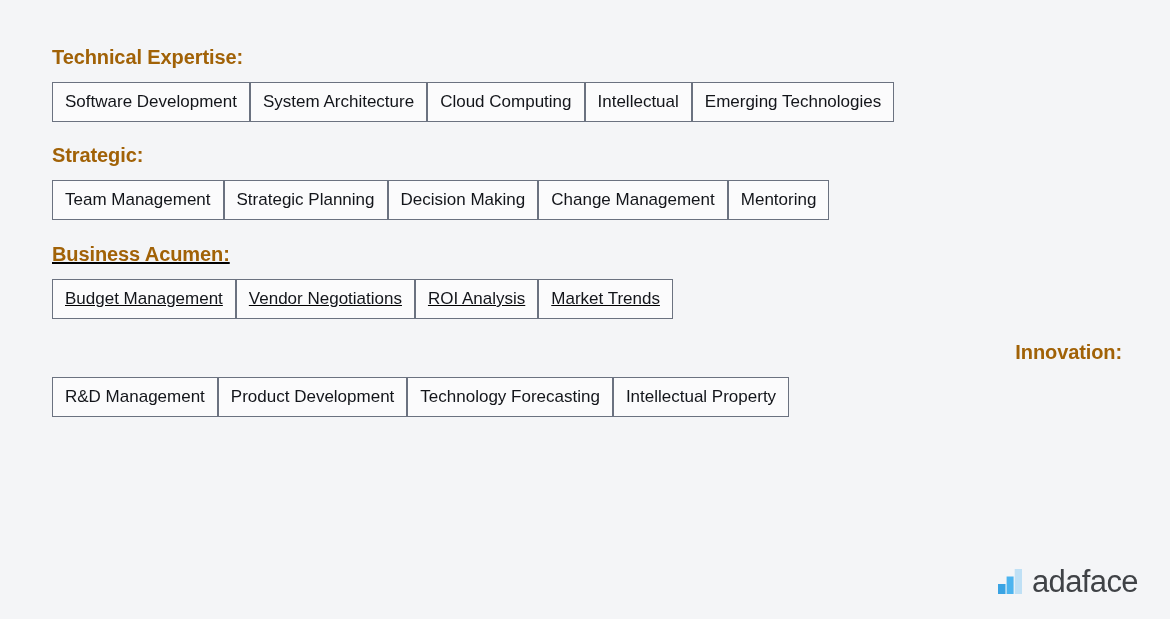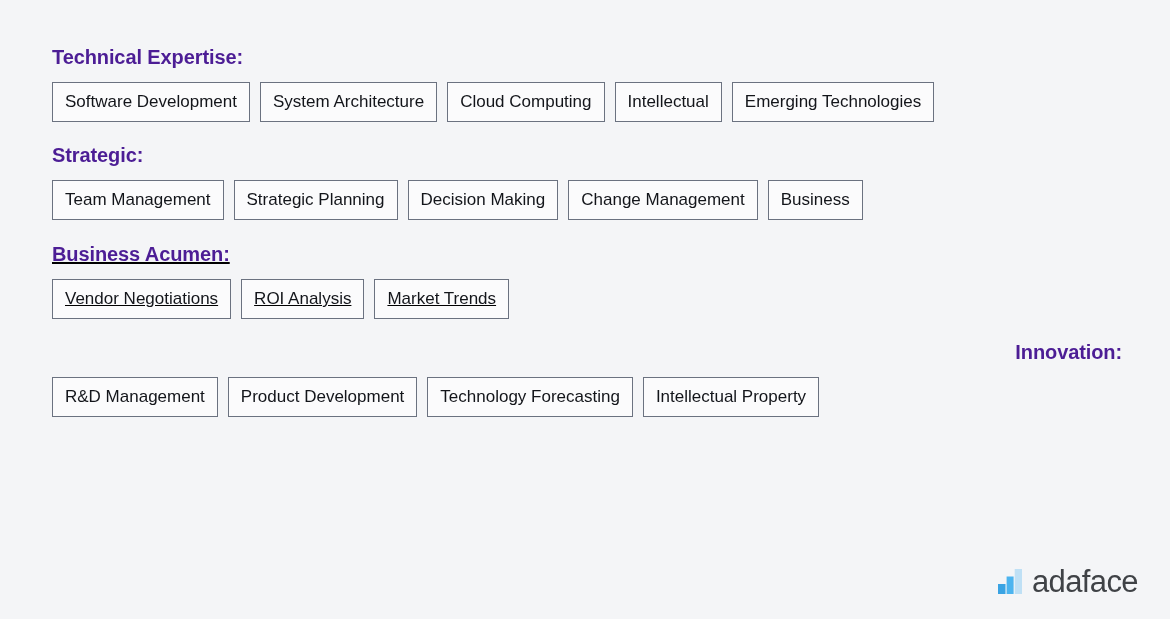--- a/index.html
+++ b/index.html
@@ -29,30 +29,29 @@
     margin-bottom: 16px;
   }
   .section:last-of-type {
     margin-bottom: 12px;
     text-align: right;
   }
 
   .section-heading {
     font-size: 20px;
     font-weight: bold;
-    color: #4c1d95;
+    color: #a16207;
     letter-spacing: -0.1px;
     margin: 0 0 13px 0;
     line-height: 1.15;
   }
 
   .tag-row {
     display: flex;
     flex-wrap: wrap;
-    gap: 10px;
     align-items: flex-start;
     max-width: 1000px;
   }
 
   .tag {
     box-sizing: border-box;
     border: 1.6px solid #6b7280;
     background: #fbfbfc;
     color: #13151a;
     font-size: 17px;
@@ -108,27 +107,28 @@
     </div>
   </div>
 
   <div class="section leadership">
     <h2 class="section-heading">Strategic:</h2>
     <div class="tag-row">
       <span class="tag">Team Management</span>
       <span class="tag">Strategic Planning</span>
       <span class="tag">Decision Making</span>
       <span class="tag">Change Management</span>
-      <span class="tag">Business</span>
+      <span class="tag">Mentoring</span>
     </div>
   </div>
 
   <div class="section business">
     <h2 class="section-heading">Business Acumen:</h2>
     <div class="tag-row">
+      <span class="tag">Budget Management</span>
       <span class="tag">Vendor Negotiations</span>
       <span class="tag">ROI Analysis</span>
       <span class="tag">Market Trends</span>
     </div>
   </div>
 
   <div class="section innovation">
     <h2 class="section-heading">Innovation:</h2>
     <div class="tag-row">
       <span class="tag">R&amp;D Management</span>

